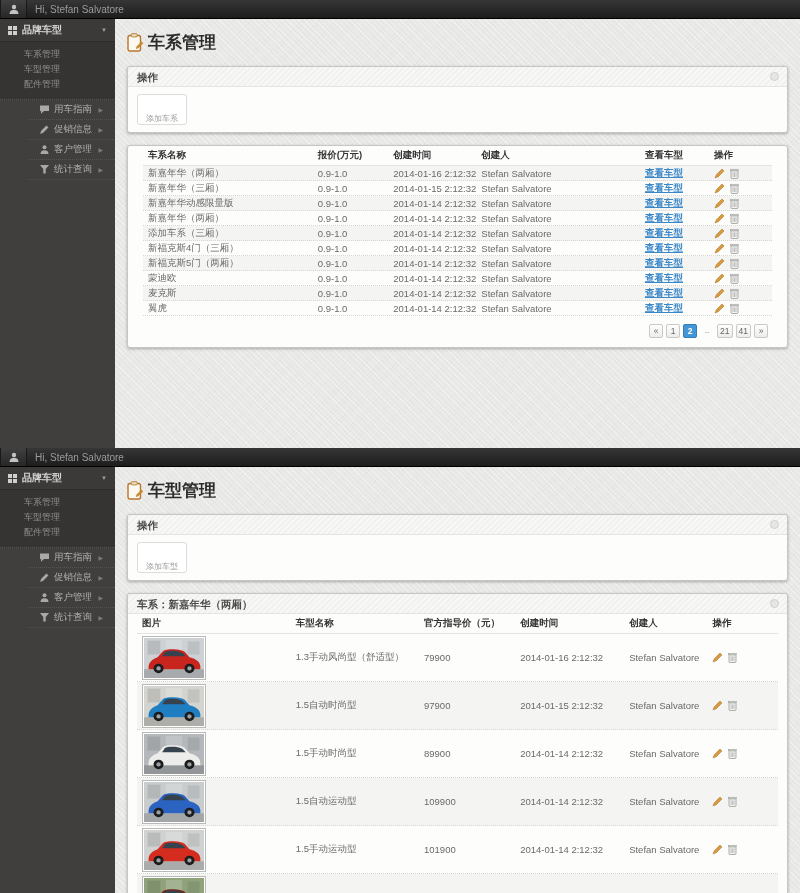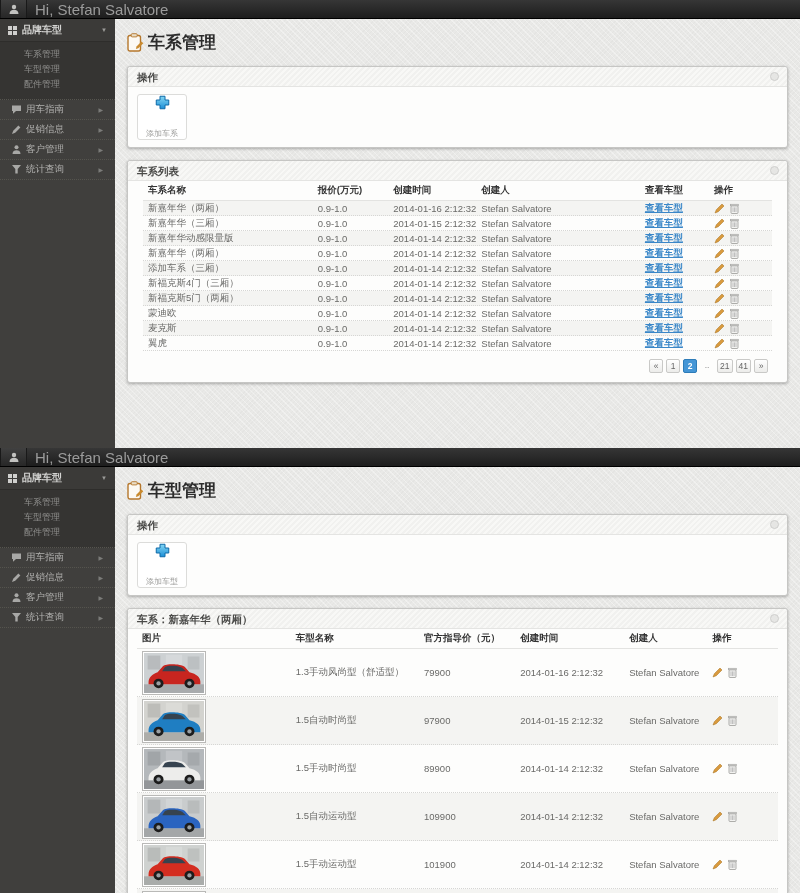--- a/index.html
+++ b/index.html
@@ -6,47 +6,47 @@
   html,body { width:800px; height:893px; overflow:hidden; }
   body { font-family:"Liberation Sans","DejaVu Sans",sans-serif; background:#e9e9e7; }
 
   .shot { display:flex; flex-direction:column; overflow:hidden; position:relative; }
   .shot-a { height:448px; }
   .shot-b { height:445px; }
 
   
   .topbar { flex:0 0 19px; height:19px; background:linear-gradient(#363636,#1d1d1d); border-bottom:1px solid #000; display:flex; align-items:center; }
   .userbox { width:27px; height:100%; background:linear-gradient(#404040,#272727); border-right:1px solid #191919; border-left:1px solid #191919; display:flex; align-items:center; justify-content:center; }
-  .greeting { color:#9b9b9b; font-size:15px; margin-left:8px; }
+  .greeting { color:#9b9b9b; font-size:10px; margin-left:8px; }
 
   .frame { flex:1; display:flex; overflow:hidden; }
 
   
   .sidebar { flex:0 0 115px; width:115px; background:#403f3d; overflow:hidden; }
   .menu-head { height:23px; display:flex; align-items:center; gap:5px; padding:0 8px; background:#3b3a38; border-bottom:1px solid #2e2d2b; color:#d4d4d2; font-size:10px; font-weight:bold; }
   .menu-head .caret { margin-left:auto; color:#9a9a98; font-size:6px; }
   .submenu { background:#353432; padding:5px 0 7px; border-bottom:1px dotted #56554f; }
   .submenu-item { height:15px; line-height:15px; padding-left:24px; font-size:9px; color:#8e8e8c; cursor:pointer; }
-  .side-item { height:20px; display:flex; align-items:center; gap:5px; padding:0 12px; border-bottom:1px dotted #55544e; color:#b2b2b0; font-size:9.5px; cursor:pointer; }
+  .side-item { height:20px; display:flex; align-items:center; gap:5px; padding:0 12px; border-bottom:1px dotted #55544e; color:#b2b2b0; font-size:9.5px; cursor:pointer;margin-left:28px; }
   .side-item .caret { margin-left:auto; color:#7b7b79; font-size:6px; }
   .side-ic { width:9px; height:9px; flex:0 0 9px; }
 
   
   .content { flex:1; padding:6px 12px 0; background:#e9e9e7;
     background-image:repeating-linear-gradient(45deg, rgba(255,255,255,.35) 0 1px, transparent 1px 4px),
                      repeating-linear-gradient(-45deg, rgba(0,0,0,.02) 0 1px, transparent 1px 3px); overflow:hidden; }
   .page-title { display:flex; align-items:center; gap:4px; font-size:17px; font-weight:bold; color:#2c2c2c; margin:6px 0 12px; }
 
   .panel { background:#fdfdfc; border:1px solid #c6c6c4; border-radius:3px; box-shadow:0 1px 3px rgba(0,0,0,.28); margin-bottom:12px; }
   .panel-head { position:relative; padding:4px 9px; height:20px; font-size:10.5px; font-weight:bold; color:#4a4a48;
     background:repeating-linear-gradient(135deg,#f8f8f6 0 2px,#f1f1ef 2px 4px); border-bottom:1px solid #e4e4e2; border-radius:3px 3px 0 0; }
   .collapse-dot { position:absolute; right:8px; top:5px; width:9px; height:9px; border-radius:50%; background:#e6e6e4; border:1px solid #cfcfcd; cursor:pointer; }
   .panel-body { padding:7px 9px; }
 
-  .add-btn { width:50px; height:46px; background:#fff; border:1px solid #dcdcda; border-radius:3px; display:flex; flex-direction:column; align-items:center; justify-content:center; gap:18px; cursor:pointer; }
+  .add-btn { width:50px; height:31px; background:#fff; border:1px solid #dcdcda; border-radius:3px; display:flex; flex-direction:column; align-items:center; justify-content:center; gap:18px; cursor:pointer; }
   .add-btn .lbl { font-size:8px; color:#9b9b99; }
 
   
   .table { font-size:9.5px; color:#6a6a68; }
   .thead { display:flex; align-items:center; font-weight:bold; color:#333; padding:3px 0; border-bottom:1px solid #e3e3e1; }
   .trow { display:flex; align-items:center; border-bottom:1px dotted #d6d6d4; }
   .trow-s { min-height:15px; }
   .tbody-a .trow:nth-child(odd) { background:#f4f4f2; }
   .tbody-b .trow:nth-child(even) { background:#f4f4f2; }
   .trow-m { height:48px; }
@@ -151,24 +151,20 @@
           <div class="add-btn">
             <svg width="23" height="23" viewBox="0 0 24 24">
               <path d="M8 2h8v6h6v8h-6v6H8v-6H2V8h6z" fill="url(#plusGrad)" stroke="#0f6aa8" stroke-width="1.6" stroke-linejoin="round"></path>
             </svg>
             <span class="lbl">添加车系</span>
           </div>
         </div>
       </div>
 
       <div class="panel">
-        <div class="panel-head">
-          <span>车系列表</span>
-          <span class="collapse-dot"></span>
-        </div>
         <div class="table" style="padding:0 15px;">
           <div class="thead">
             <div class="cell c1">车系名称</div>
             <div class="cell c2">报价(万元)</div>
             <div class="cell c3">创建时间</div>
             <div class="cell c4">创建人</div>
             <div class="cell c5">查看车型</div>
             <div class="cell c6">操作</div>
           </div>
           <div class="tbody-a">

